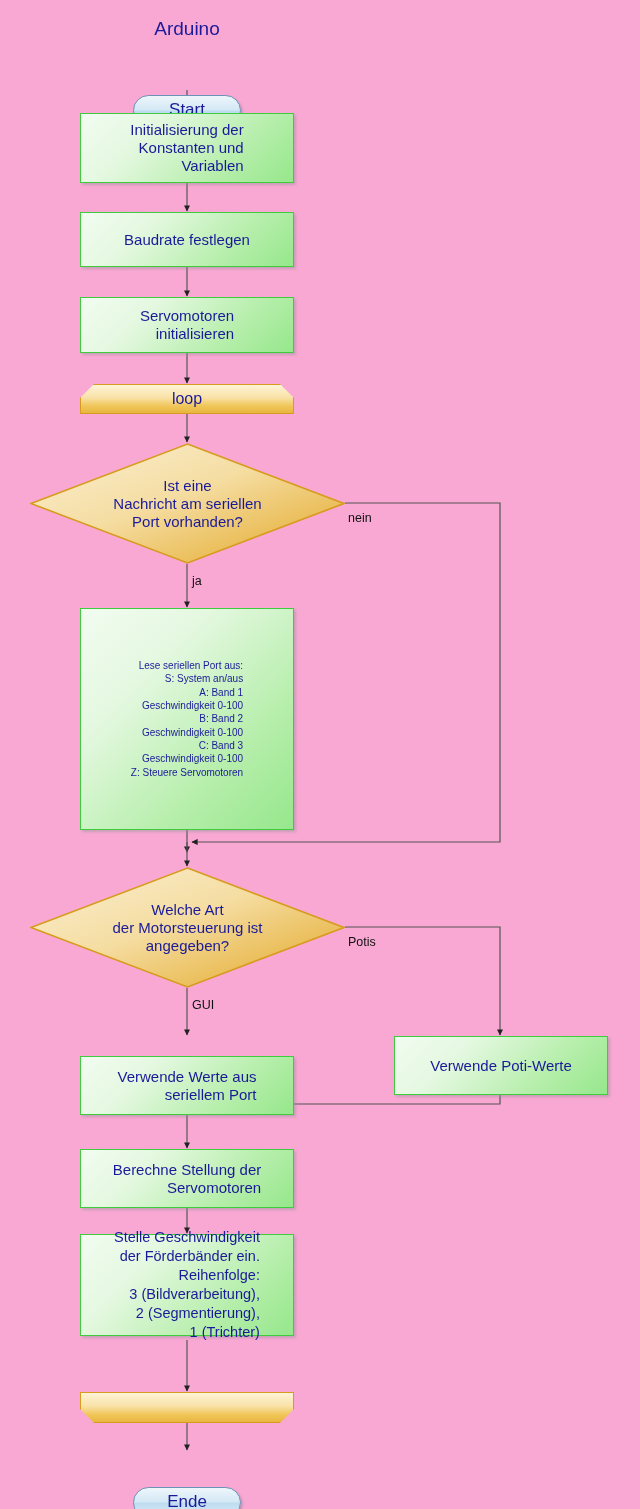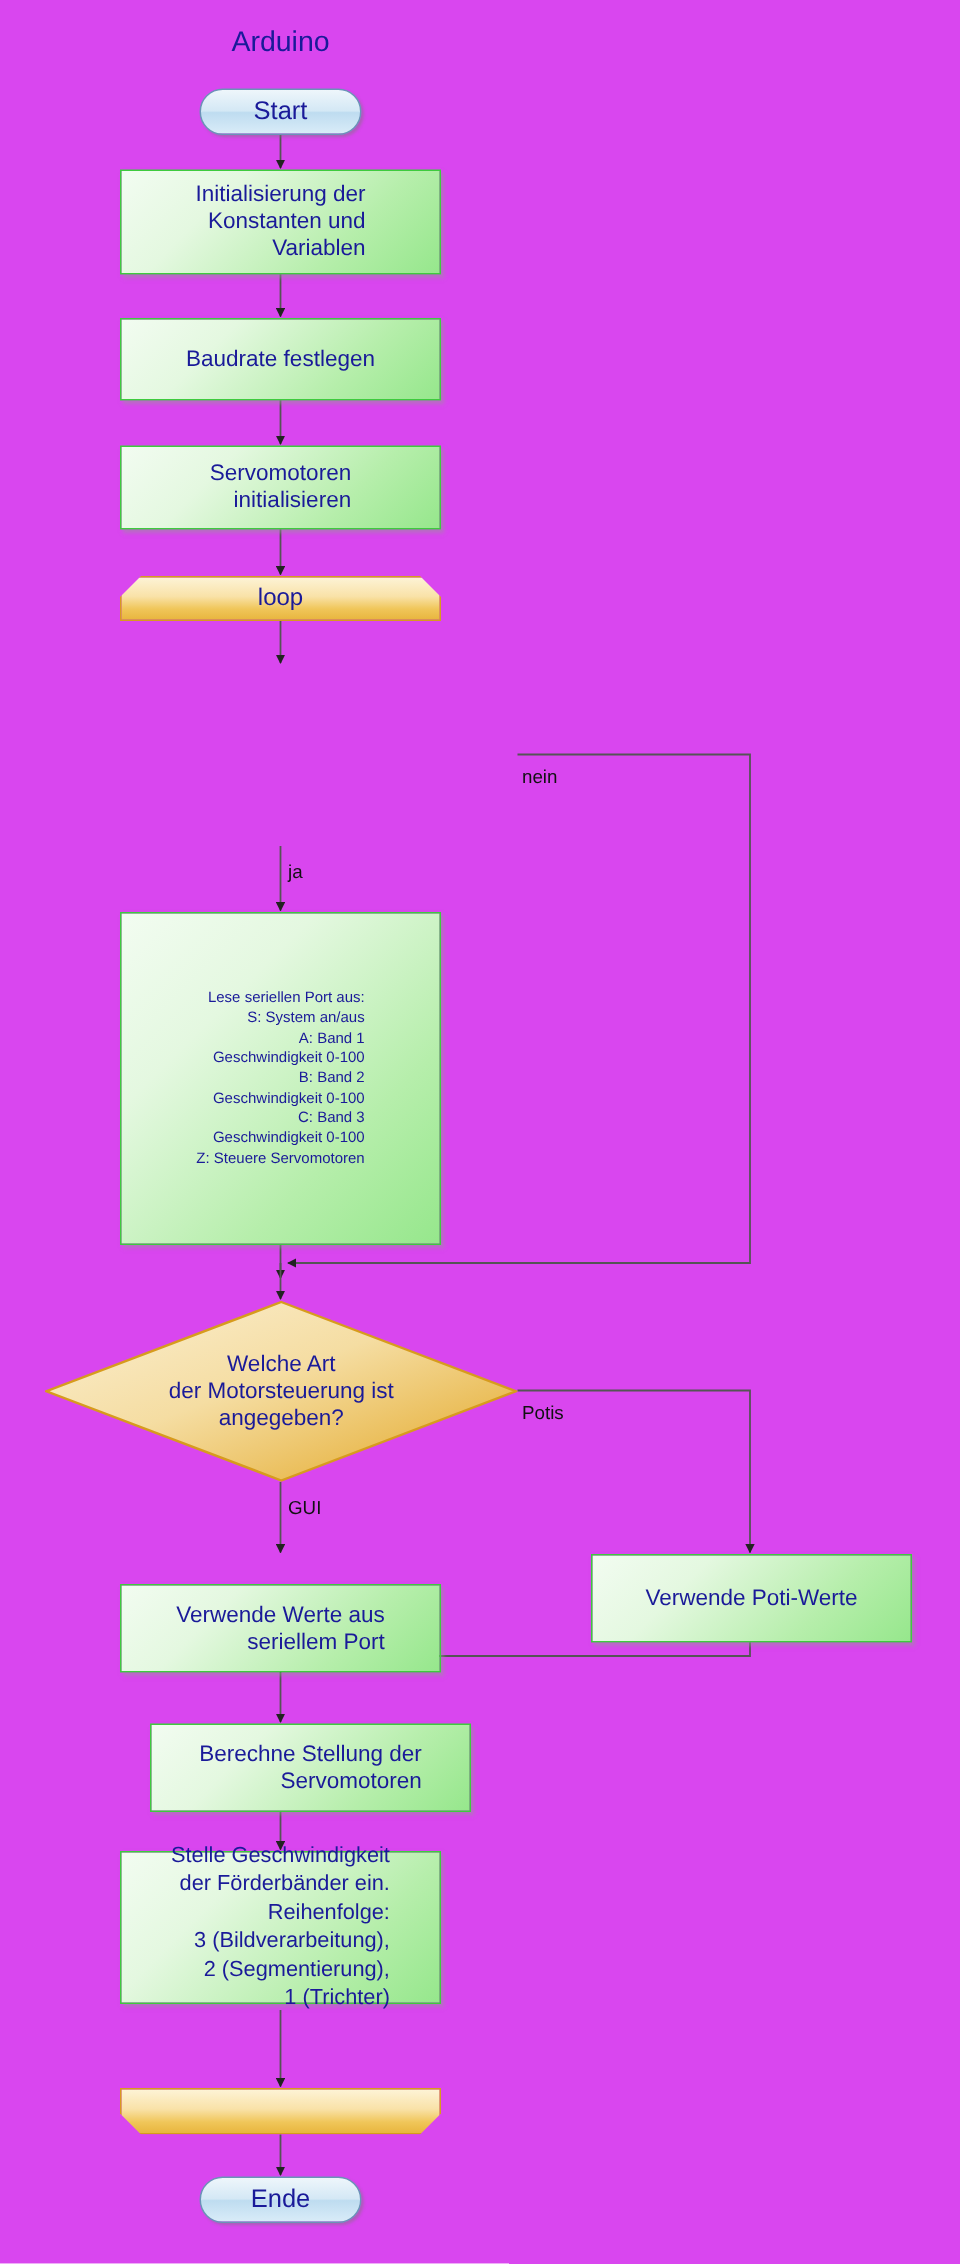--- a/index.html
+++ b/index.html
@@ -8,21 +8,21 @@
     padding: 0;
     background: #ffffff;
   }
   body {
     font-family: "Liberation Sans", sans-serif;
   }
   #canvas {
     position: relative;
     width: 640px;
     height: 1509px;
-    background: #d946ef;
+    background: #f9a8d4;
     overflow: hidden;
   }
   #connectors {
     position: absolute;
     left: 0;
     top: 0;
     width: 640px;
     height: 1509px;
     pointer-events: none;
   }
@@ -48,20 +48,21 @@
     white-space: nowrap;
   }
 
   
   .terminal {
     border: 1.4px solid #6b93b8;
     border-radius: 999px;
     background: linear-gradient(to bottom, #eef6fb 0%, #d4e8f5 48%, #bedcf0 52%, #d9ecf8 100%);
     font-size: 17px;
     box-shadow: 1.5px 1.5px 2px rgba(120,120,120,0.45);
+    margin-top: 36px;
   }
 
   
   .process {
     border: 1.3px solid #3ecb3e;
     background: linear-gradient(135deg, #f2fcf1 0%, #e4f8e0 30%, #b6eeab 70%, #96e78c 100%);
     font-size: 15px;
     box-shadow: 2px 2px 2.5px rgba(150,150,150,0.5);
     text-align: right;
   }
@@ -180,20 +181,35 @@
 
   <div class="node process" style="left:80px; top:297px; width:214px; height:56px;">
     <span>Servomotoren
 initialisieren</span>
   </div>
 
   <div class="node loopbar start-bar" style="left:80px; top:384px; width:214px; height:30px;">
     <span>loop</span>
   </div>
 
+  <div class="decision" style="left:30px; top:443px; width:315px; height:121px;">
+    <svg width="315" height="121" viewBox="0 0 315 121" xmlns="http://www.w3.org/2000/svg">
+      <defs>
+        <linearGradient id="dg1" x1="0" y1="0" x2="1" y2="1">
+          <stop offset="0%" stop-color="#fbf0d4"></stop>
+          <stop offset="45%" stop-color="#f5dda2"></stop>
+          <stop offset="100%" stop-color="#e2a520"></stop>
+        </linearGradient>
+      </defs>
+      <polygon points="157.5,1 314,60.5 157.5,120 1,60.5" fill="url(#dg1)" stroke="#d79b1e" stroke-width="1.6"></polygon>
+    </svg>
+    <div class="dlabel">Ist eine
+Nachricht am seriellen
+Port vorhanden?</div>
+  </div>
 
   <div class="edgelabel" style="left:348px; top:511px;text-align:center;">nein</div>
   <div class="edgelabel" style="left:192px; top:574px;">ja</div>
 
   <div class="node process" style="left:80px; top:608px; width:214px; height:222px; font-size:10px; line-height:1.33;">
     <span>Lese seriellen Port aus:
 S: System an/aus
 A: Band 1
 Geschwindigkeit 0-100
 B: Band 2
@@ -224,21 +240,21 @@
 
   <div class="node process" style="left:80px; top:1036px; width:214px; height:59px;margin-top:20px;">
     <span>Verwende Werte aus
 seriellem Port</span>
   </div>
 
   <div class="node process" style="left:394px; top:1036px; width:214px; height:59px;">
     <span>Verwende Poti-Werte</span>
   </div>
 
-  <div class="node process" style="left:80px; top:1149px; width:214px; height:59px;margin-left:20px;">
+  <div class="node process" style="left:80px; top:1149px; width:214px; height:59px;">
     <span>Berechne Stellung der
 Servomotoren</span>
   </div>
 
   <div class="node process" style="left:80px; top:1234px; width:214px; height:102px; font-size:14.5px; line-height:1.3;">
     <span>Stelle Geschwindigkeit
 der Förderbänder ein.
 Reihenfolge:
 3 (Bildverarbeitung),
 2 (Segmentierung),

